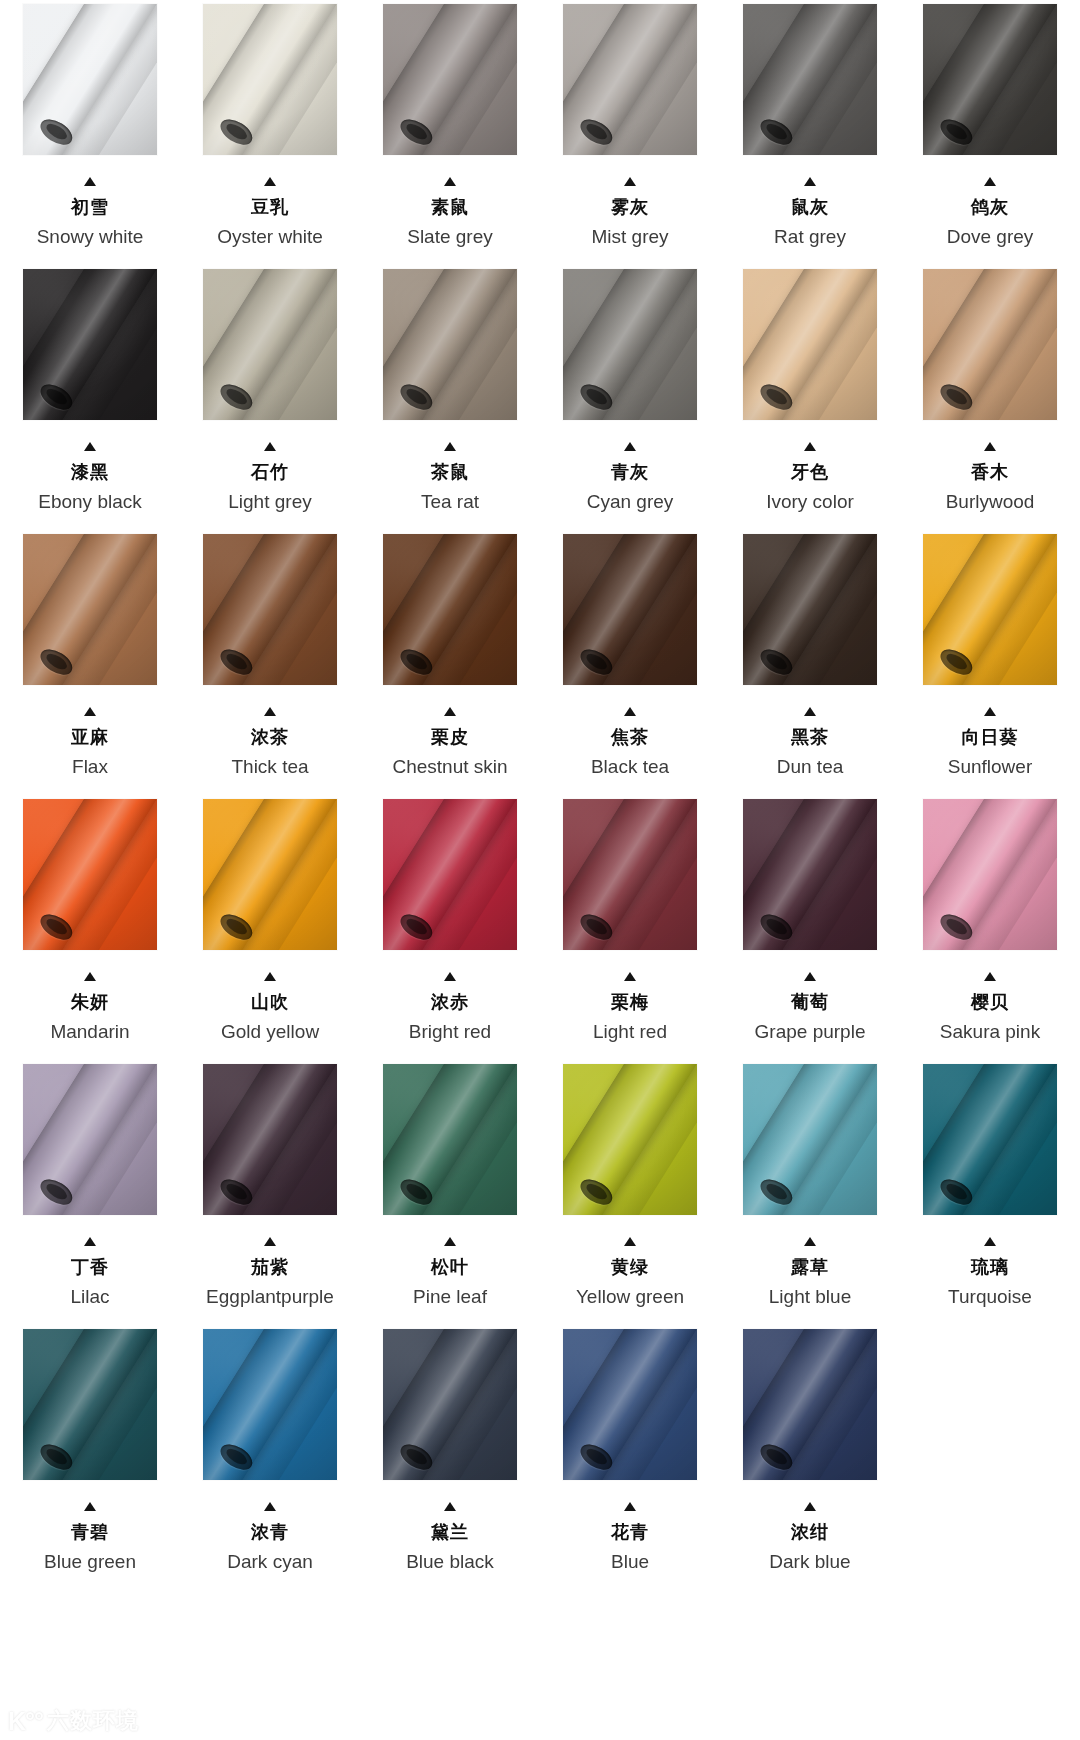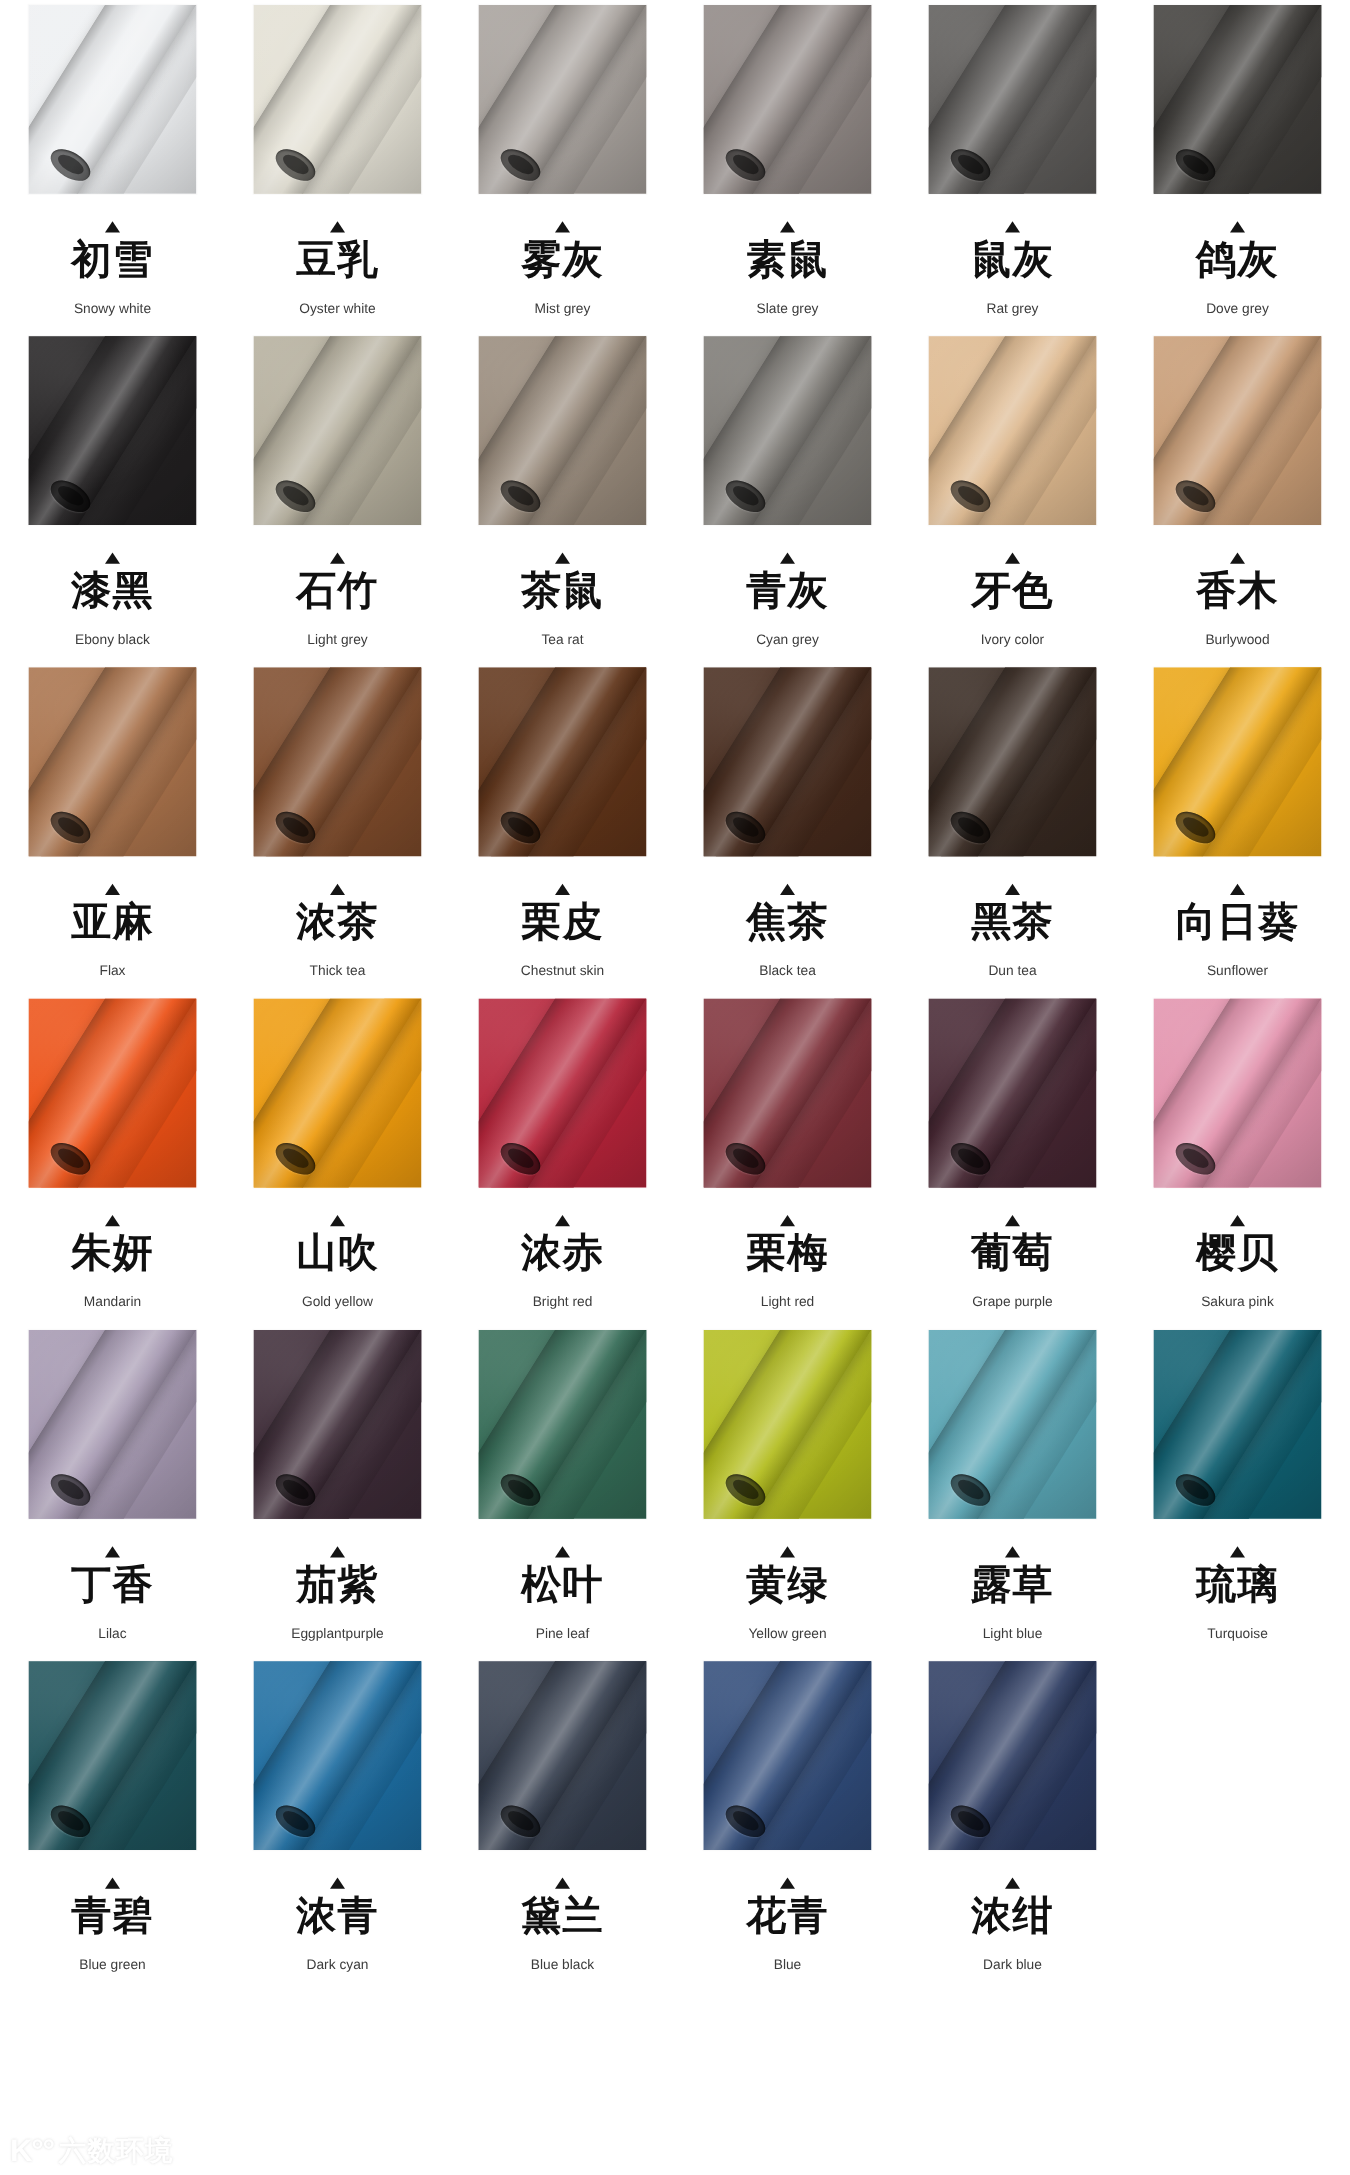--- a/index.html
+++ b/index.html
@@ -119,30 +119,30 @@
   .marker-triangle {
     width: 0;
     height: 0;
     border-left: 6px solid transparent;
     border-right: 6px solid transparent;
     border-bottom: 9px solid #141414;
     margin-top: 22px;
   }
   .name-cn {
     margin-top: 5px;
-    font-size: 32px;
+    font-size: 18px;
     line-height: 32px;
     font-weight: bold;
     color: #101010;
     letter-spacing: 1px;
     white-space: nowrap;
   }
   .name-en {
-    margin-top: 14px;
-    font-size: 11px;
+    margin-top: 4px;
+    font-size: 19px;
     line-height: 20px;
     color: #3c3c3c;
     white-space: nowrap;
   }
 
   
   #watermark {
     position: absolute;
     left: 8px;
     bottom: 4px;
@@ -190,42 +190,42 @@
         <div class="sheet"></div>
         <div class="tube"></div>
         <div class="tube-hole"></div>
         <div class="vignette"></div>
       </div>
       <div class="marker-triangle"></div>
       <div class="name-cn">豆乳</div>
       <div class="name-en">Oyster white</div>
     </div>
     <div class="swatch-cell">
+      <div class="paper-photo" style="--bg: #8e8683;">
+        <div class="bg-shade"></div>
+        <div class="sheet"></div>
+        <div class="tube"></div>
+        <div class="tube-hole"></div>
+        <div class="vignette"></div>
+      </div>
+      <div class="marker-triangle"></div>
+      <div class="name-cn">素鼠</div>
+      <div class="name-en">Slate grey</div>
+    </div>
+    <div class="swatch-cell">
       <div class="paper-photo" style="--bg: #a6a09b;">
         <div class="bg-shade"></div>
         <div class="sheet"></div>
         <div class="tube"></div>
         <div class="tube-hole"></div>
         <div class="vignette"></div>
       </div>
       <div class="marker-triangle"></div>
       <div class="name-cn">雾灰</div>
       <div class="name-en">Mist grey</div>
-    </div>
-    <div class="swatch-cell">
-      <div class="paper-photo" style="--bg: #8e8683;">
-        <div class="bg-shade"></div>
-        <div class="sheet"></div>
-        <div class="tube"></div>
-        <div class="tube-hole"></div>
-        <div class="vignette"></div>
-      </div>
-      <div class="marker-triangle"></div>
-      <div class="name-cn">素鼠</div>
-      <div class="name-en">Slate grey</div>
     </div>
     <div class="swatch-cell">
       <div class="paper-photo" style="--bg: #5c5a58;">
         <div class="bg-shade"></div>
         <div class="sheet"></div>
         <div class="tube"></div>
         <div class="tube-hole"></div>
         <div class="vignette"></div>
       </div>
       <div class="marker-triangle"></div>

